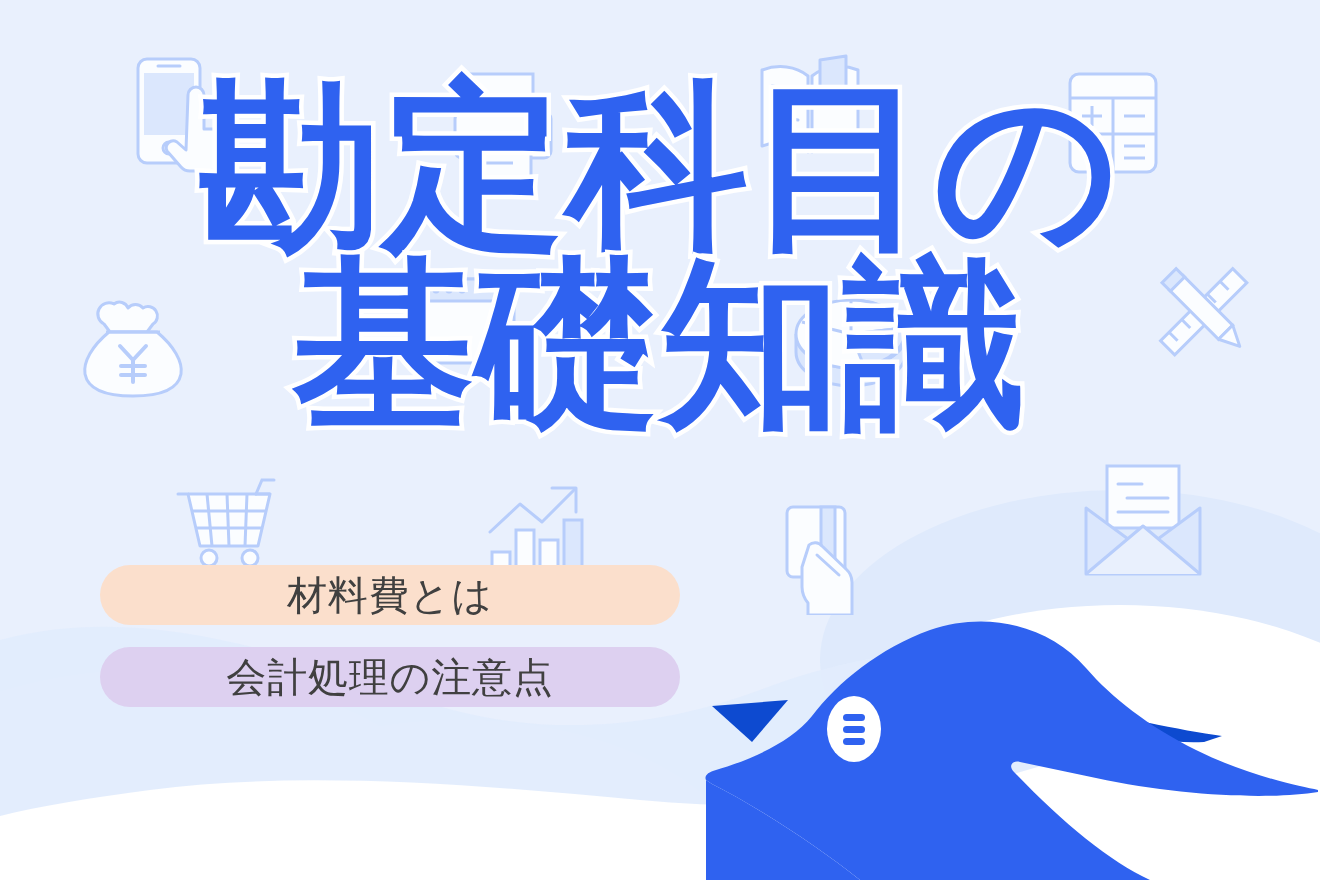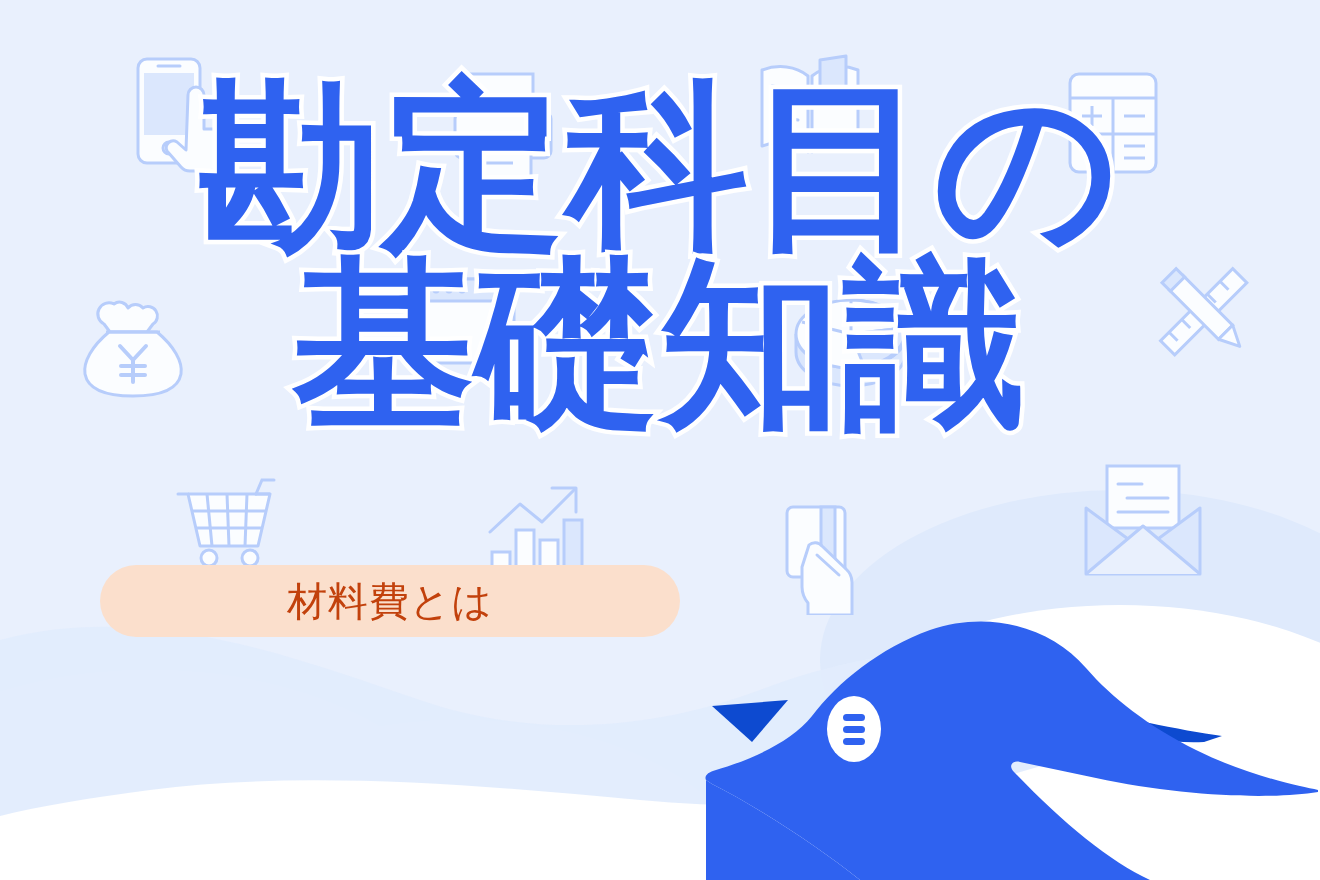--- a/index.html
+++ b/index.html
@@ -35,23 +35,23 @@
     text-shadow:
       0 0 0 #fff;
   }
   .title-1{font-size:182px;}
   .title-2{font-size:182px;margin-top:-8px;}
 
   
   .pills{position:absolute;left:100px;top:565px;width:585px;}
   .pill{
     border-radius:40px;
-    height:72px;
+    height:60px;
     display:flex;align-items:center;justify-content:center;
-    color:#c2410c;
+    color:#404040;
     font-family:"DejaVu Sans","Liberation Sans",sans-serif;
     font-size:40px;
     font-weight:500;
     letter-spacing:.02em;
     margin-bottom:22px;
     box-sizing:border-box;
   }
   .pill-1{background:#fbdfcc;width:580px;}
   .pill-2{background:#dfeccd;width:580px;}
   .pill-3{background:#ddd0f0;width:580px;}
@@ -252,15 +252,18 @@
     <ellipse cx="854" cy="729" rx="27" ry="33" fill="#ffffff"></ellipse>
     <rect x="843" y="714" width="22" height="7" rx="3.5" fill="#2f62f0"></rect>
     <rect x="843" y="726" width="22" height="7" rx="3.5" fill="#2f62f0"></rect>
     <rect x="843" y="738" width="22" height="7" rx="3.5" fill="#2f62f0"></rect>
   </svg>
 
   <div class="pills">
     <div class="pill pill-1">
       <span>材料費とは</span>
     </div>
+    <div class="pill pill-3">
+      <span>会計処理の注意点</span>
+    </div>
   </div>
 
 </div>
 
 </body></html>

